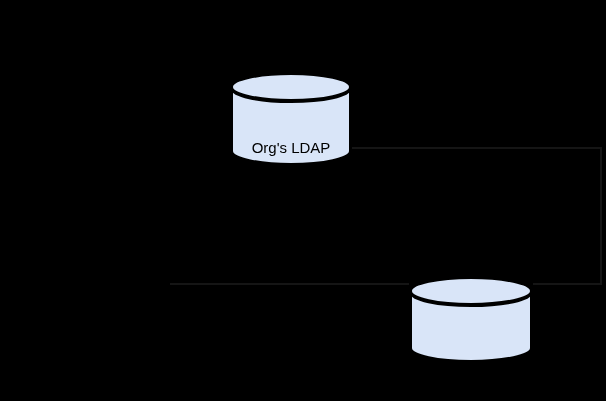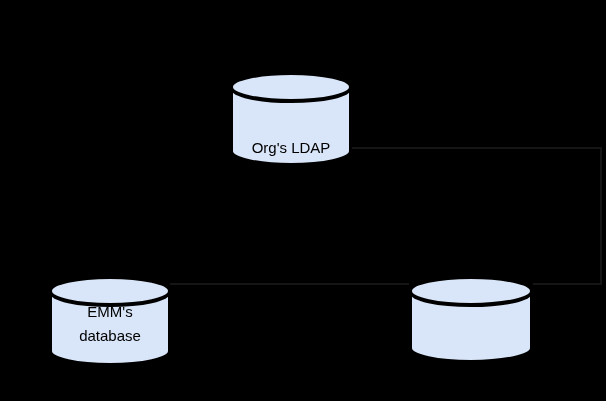--- a/index.html
+++ b/index.html
@@ -59,30 +59,20 @@
   <div class="node node-ldap">
     <svg width="122" height="94" viewBox="0 0 122 94">
       <path d="M 2 17 L 2 79 A 59 13 0 0 0 120 79 L 120 17 A 59 13 0 0 1 2 17 Z" stroke="#000000" stroke-width="2" fill="#d9e5f8"></path>
       <ellipse cx="61" cy="15" rx="59" ry="13" stroke="#000000" stroke-width="2" fill="#d9e5f8"></ellipse>
     </svg>
     <div class="node-label">
       <div>Org's LDAP</div>
     </div>
   </div>
 
-  <div class="node node-emm">
-    <svg width="122" height="90" viewBox="0 0 122 90">
-      <path d="M 2 17 L 2 75 A 59 13 0 0 0 120 75 L 120 17 A 59 13 0 0 1 2 17 Z" stroke="#000000" stroke-width="2" fill="#d9e5f8"></path>
-      <ellipse cx="61" cy="15" rx="59" ry="13" stroke="#000000" stroke-width="2" fill="#d9e5f8"></ellipse>
-    </svg>
-    <div class="node-label">
-      <div>EMM's</div>
-      <div>database</div>
-    </div>
-  </div>
 
   <div class="node node-google">
     <svg width="124" height="87" viewBox="0 0 124 87">
       <path d="M 2 17 L 2 72 A 60 13 0 0 0 122 72 L 122 17 A 60 13 0 0 1 2 17 Z" stroke="#000000" stroke-width="2" fill="#d9e5f8"></path>
       <ellipse cx="62" cy="15" rx="60" ry="13" stroke="#000000" stroke-width="2" fill="#d9e5f8"></ellipse>
     </svg>
   </div>
 
 </div>
 

